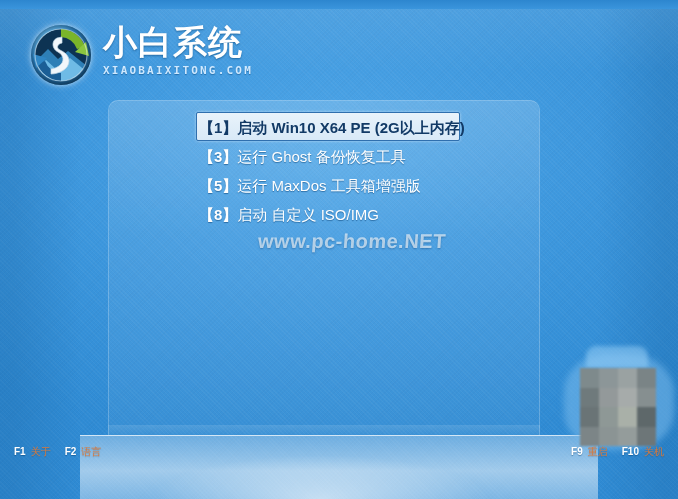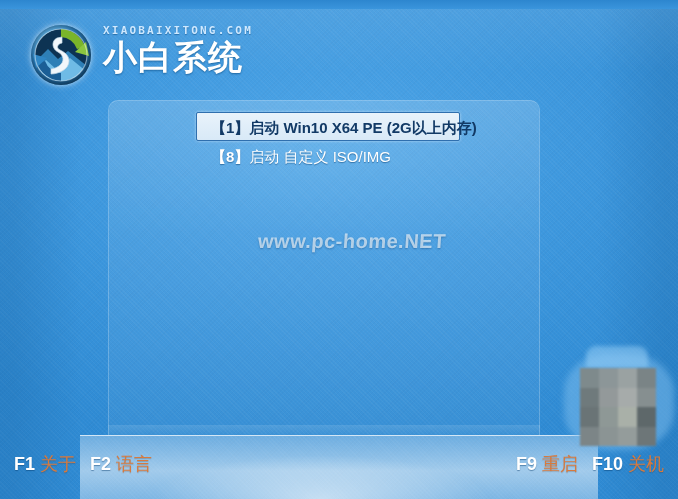--- a/index.html
+++ b/index.html
@@ -80,21 +80,21 @@
     background:linear-gradient(to bottom, rgba(255,255,255,.10), rgba(255,255,255,0));
   }
 
   
   #menu-list{
     position:absolute; left:196px; top:112px; width:290px;
   }
   .menu-item{
     height:29px; line-height:29px;
     font-size:15px; color:#ffffff;
-    padding-left:14px;
+    padding-left:2px;
     white-space:nowrap;
     text-shadow:0 1px 1px rgba(0,55,105,.5);
     border:1px solid transparent;
     border-radius:2px;
   }
   .menu-item.selected{
     background:linear-gradient(to bottom,#e9f3fb,#d8e9f7);
     color:#123a66;
     border:1px solid #2f6fae;
     text-shadow:none;
@@ -125,21 +125,21 @@
     background:radial-gradient(ellipse at 50% 100%, rgba(255,255,255,.55), rgba(255,255,255,0) 70%);
     pointer-events:none;
   }
   #panel-foot-shadow{
     position:absolute; left:108px; top:425px; width:432px; height:12px;
     background:linear-gradient(to bottom, rgba(255,255,255,.12), rgba(255,255,255,.0));
   }
 
   
   .footer{
-    position:absolute; top:455px; font-size:18px; line-height:18px;
+    position:absolute; top:443px; font-size:10px; line-height:18px;
     white-space:nowrap;
     text-align:center;
   }
   #footer-left{ left:14px; }
   #footer-right{ right:14px; }
   .fk{ color:#ffffff; font-weight:bold; text-shadow:0 1px 1px rgba(0,55,105,.45); }
   .fl{ color:#d77a3e; margin-left:5px; margin-right:14px; text-shadow:0 1px 1px rgba(90,40,0,.25); }
   .fl.last{ margin-right:0; }
 
   
@@ -189,32 +189,34 @@
       <path d="M58 20 L61 34 L47 30 Z" fill="#8cc63f"></path>
       <path d="M33 59 A26 26 0 0 1 9 41 L17 39 A18 18 0 0 0 33 51 Z" fill="#1b5f96"></path>
       <path d="M8 46 L5 32 L19 36 Z" fill="#2f86c4"></path>
       <path d="M29 16 C23 19 24 27 30 30 C36 33 37 40 31 44 C28 46 25 47 23 47
                L23 52 C31 52 41 47 41 39 C41 33 36 30 32 28 C28 26 29 22 34 21 L34 15 Z" fill="#f2f7fb" stroke="#c9dbe8" stroke-width="0.7"></path>
       <circle cx="33" cy="33" r="26" fill="none" stroke="rgba(255,255,255,.45)" stroke-width="1.2"></circle>
     </svg>
   </div>
 
   <div id="brand">
+    <div id="brand-title">小白系统</div>
     <div id="brand-sub">XIAOBAIXITONG.COM</div>
-    <div id="brand-title">小白系统</div>
   </div>
 </div>
 
 <div id="menu-panel">
   <div id="panel-sheen"></div>
 </div>
 <div id="panel-foot-shadow"></div>
 
 <div id="menu-list">
     <div class="menu-item selected"><span class="mi-key">【1】</span><span>启动 Win10 X64 PE (2G以上内存)</span></div>
+    <div class="menu-item"><span class="mi-key">【3】</span><span>运行 Ghost 备份恢复工具</span></div>
+    <div class="menu-item"><span class="mi-key">【5】</span><span>运行 MaxDos 工具箱增强版</span></div>
     <div class="menu-item"><span class="mi-key">【8】</span><span>启动 自定义 ISO/IMG</span></div>
   </div>
 
 <div id="watermark">www.pc-home.NET</div>
 
 <div id="pedestal"></div>
 <div id="pedestal-glow"></div>
 
 <div id="mosaic-wrap">
   <div id="mosaic-halo"></div>

